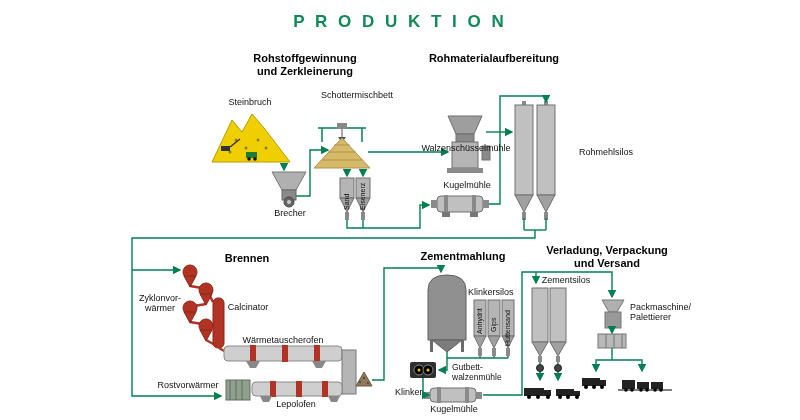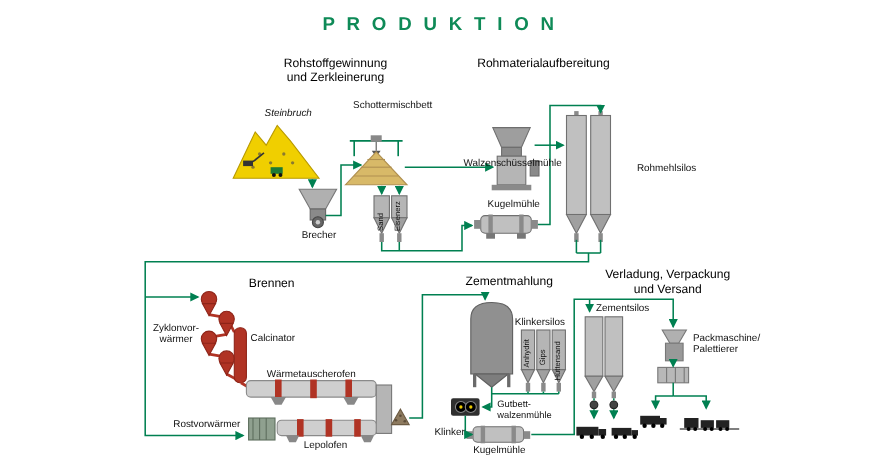--- a/index.html
+++ b/index.html
@@ -8,21 +8,21 @@
     font-family:"Liberation Sans", sans-serif; overflow:hidden;
   }
   svg.art { position:absolute; left:0; top:0; }
   .fl { stroke:#008051; fill:none; stroke-width:1.4px; }
   .rl { stroke:#b03324; fill:none; stroke-width:2.5px; }
   .lbl {
     position:absolute; transform:translateX(-50%); text-align:center;
     font-size:9px; line-height:1.15; color:#111; white-space:pre-line;
   }
   .lbl.la { transform:none; text-align:left; }
-  .lbl.h { font-weight:normal; font-size:11px; color:#000; }
+  .lbl.h { font-weight:bold; font-size:11px; color:#000; }
   .lbl.title {
     font-weight:bold; font-size:17px; letter-spacing:3px; color:#0e8a57;
   }
   .vlabel {
     position:absolute; font-size:7px; color:#111; white-space:nowrap;
     transform:rotate(-90deg); transform-origin:0 0;
   }
 </style>
 </head>
 <body>
@@ -307,21 +307,21 @@
   <div class="lbl title" style="left:400px; top:12px;">P R O D U K T I O N</div>
 
   <div class="lbl h" style="left:305px; top:52px;">Rohstoffgewinnung
 und Zerkleinerung</div>
   <div class="lbl h" style="left:494px; top:52px;">Rohmaterialaufbereitung</div>
   <div class="lbl h" style="left:247px; top:252px;">Brennen</div>
   <div class="lbl h" style="left:463px; top:250px;">Zementmahlung</div>
   <div class="lbl h" style="left:607px; top:244px;">Verladung, Verpackung
 und Versand</div>
 
-  <div class="lbl" style="left:262px; top:97px;font-style:italic;">Steinbruch</div>
+  <div class="lbl" style="left:250px; top:97px;">Steinbruch</div>
   <div class="lbl" style="left:357px; top:90px;">Schottermischbett</div>
   <div class="lbl" style="left:466px; top:103px;margin-top:40px;">Walzenschüsselmühle</div>
   <div class="lbl la" style="left:560px; top:147px;margin-left:19px;">Rohmehlsilos</div>
   <div class="lbl" style="left:290px; top:208px;">Brecher</div>
   <div class="lbl" style="left:467px; top:180px;">Kugelmühle</div>
 
   <div class="lbl" style="left:160px; top:293px;">Zyklonvor-
 wärmer</div>
   <div class="lbl" style="left:248px; top:302px;">Calcinator</div>
   <div class="lbl" style="left:283px; top:335px;">Wärmetauscherofen</div>

